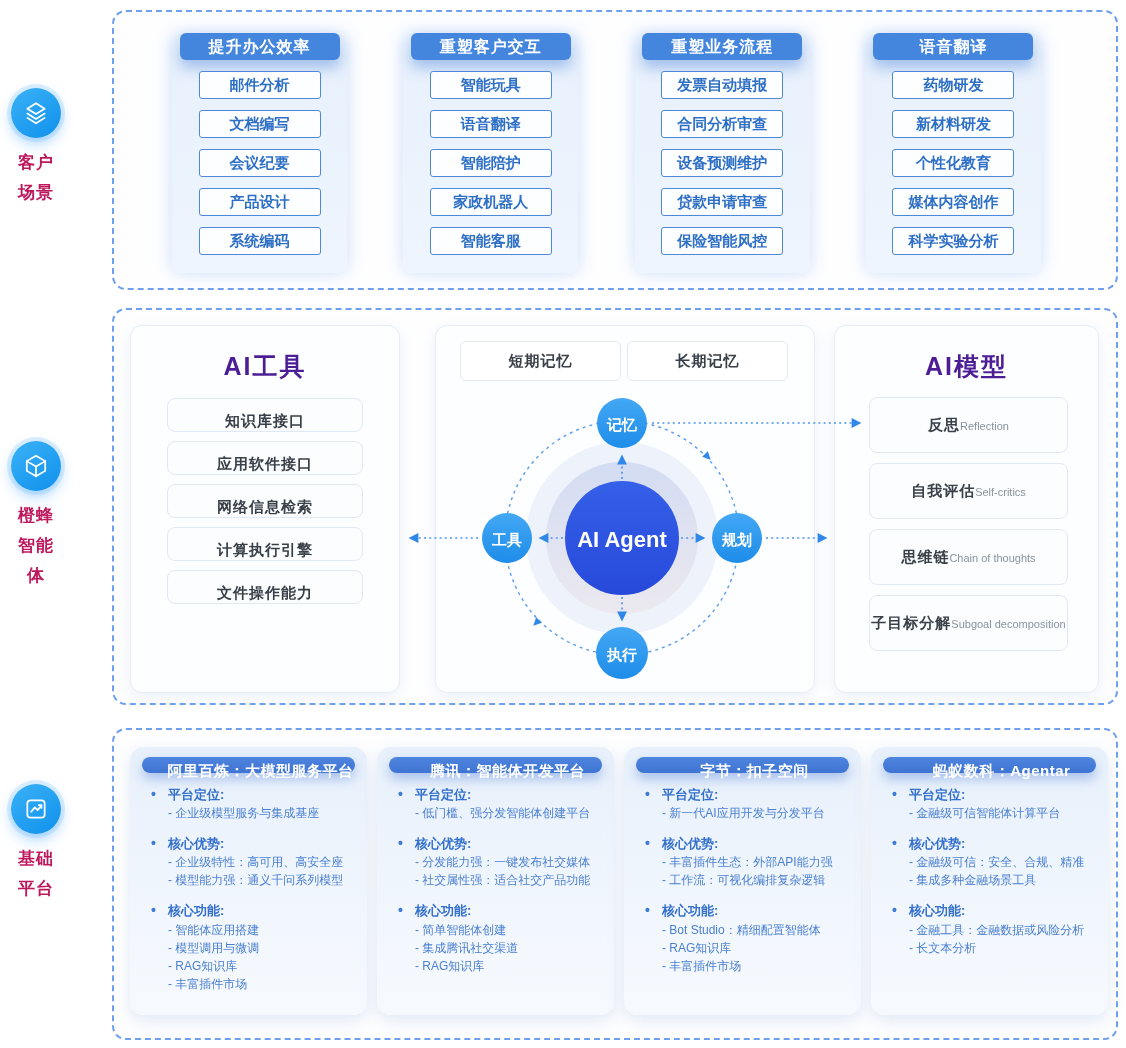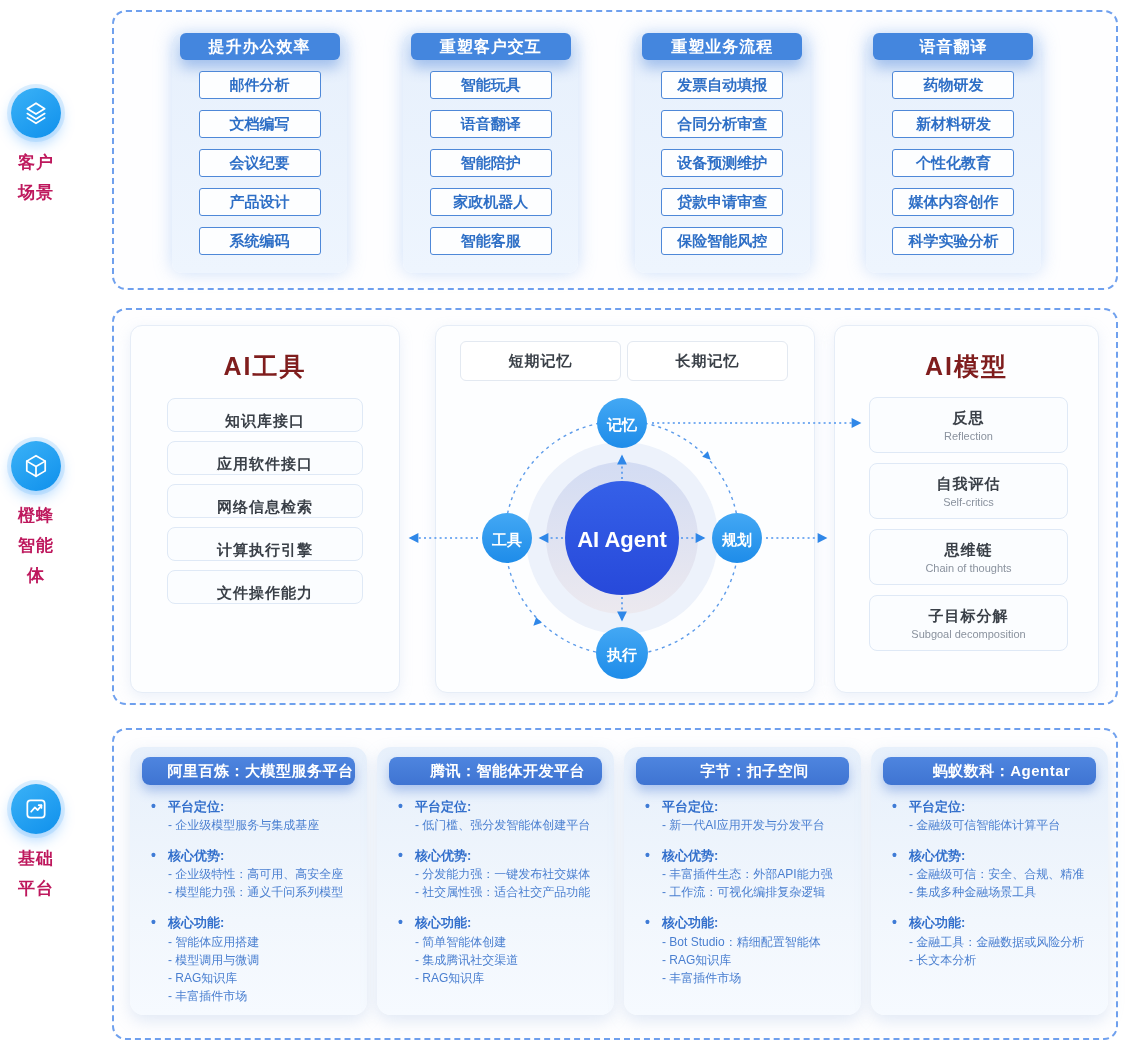--- a/index.html
+++ b/index.html
@@ -32,40 +32,40 @@
     background:#fdfeff;color:#2e6fc6;font-size:15px;font-weight:600;text-align:center;line-height:26px;}
   .sc-item:first-of-type{margin-top:13px;}
 
   
   .sect.agent{height:397px;margin-bottom:23px;}
   .panel{position:absolute;top:15px;height:368px;box-sizing:border-box;background:#fdfeff;
     border:1px solid #e6edf7;border-radius:12px;box-shadow:0 4px 14px rgba(150,180,220,.18);}
   .panel.left{left:16px;width:270px;}
   .panel.center{left:321px;width:380px;}
   .panel.right{left:720px;width:265px;}
-  .panel-title{margin-top:24px;text-align:center;font-size:25px;font-weight:700;color:#7f1d1d;letter-spacing:2px;}
+  .panel-title{margin-top:24px;text-align:center;font-size:25px;font-weight:700;color:#4c1d95;letter-spacing:2px;}
   .tool-item{box-sizing:border-box;margin:0 36px 9px;height:34px;background:#fbfdff;border:1px solid #dfe9f6;
     border-radius:8px;text-align:center;line-height:44px;font-size:15px;font-weight:600;color:#3a4048;letter-spacing:1px;}
   .tools-list{margin-top:15px;}
   .mem-row{display:flex;gap:6px;margin:15px 26px 16px 24px;}
   .mem-box{flex:1;box-sizing:border-box;height:40px;background:#ffffff;border:1px solid #e3e9f1;border-radius:6px;
     text-align:center;line-height:38px;font-size:15px;font-weight:600;color:#3a4048;letter-spacing:1px;}
   .models-list{margin-top:14px;}
   .model-item{box-sizing:border-box;margin:0 30px 10px 34px;height:56px;background:#fbfdff;border:1px solid #dfe9f6;
-    border-radius:8px;display:flex;flex-direction:column;align-items:center;justify-content:center;}
+    border-radius:8px;display:flex;flex-direction:row;align-items:center;justify-content:center;}
   .model-item .zh{font-size:15px;font-weight:700;color:#3a4048;letter-spacing:1px;}
   .model-item .en{font-size:11px;color:#8a929e;margin-top:2px;}
   .hub-overlay{position:absolute;left:0;top:0;pointer-events:none;font-family:inherit;}
 
   
   .sect.platforms{height:312px;display:flex;align-items:flex-start;gap:10px;padding:17px 8px 0 16px;box-sizing:border-box;}
   .pf-card{width:238px;height:268px;box-sizing:border-box;border-radius:14px;padding:10px 12px 0;
     background:linear-gradient(180deg,#e7f0fb 0%,#f2f7fd 65%,#f6faff 100%);
     box-shadow:0 6px 16px rgba(140,170,215,.25);}
-  .pf-head{height:28px;border-radius:8px;background:linear-gradient(180deg,#4e85df,#3f74d2);
+  .pf-head{height:16px;border-radius:8px;background:linear-gradient(180deg,#4e85df,#3f74d2);
     color:#fff;font-size:15px;font-weight:700;text-align:center;line-height:28px;letter-spacing:.5px;
     box-shadow:0 6px 12px rgba(70,120,214,.4);padding-left:24px;}
   .pf-sec{margin-top:13px;}
   .pf-sec-title{position:relative;padding-left:26px;font-size:13px;font-weight:700;color:#3470cc;line-height:1.4;}
   .pf-sec-title::before{content:"•";position:absolute;left:9px;top:-1px;color:#3e7bd6;font-size:14px;}
   .pf-line{padding-left:26px;font-size:12px;color:#4a7fd0;line-height:1.5;}
 </style>
 </head>
 <body>
 

